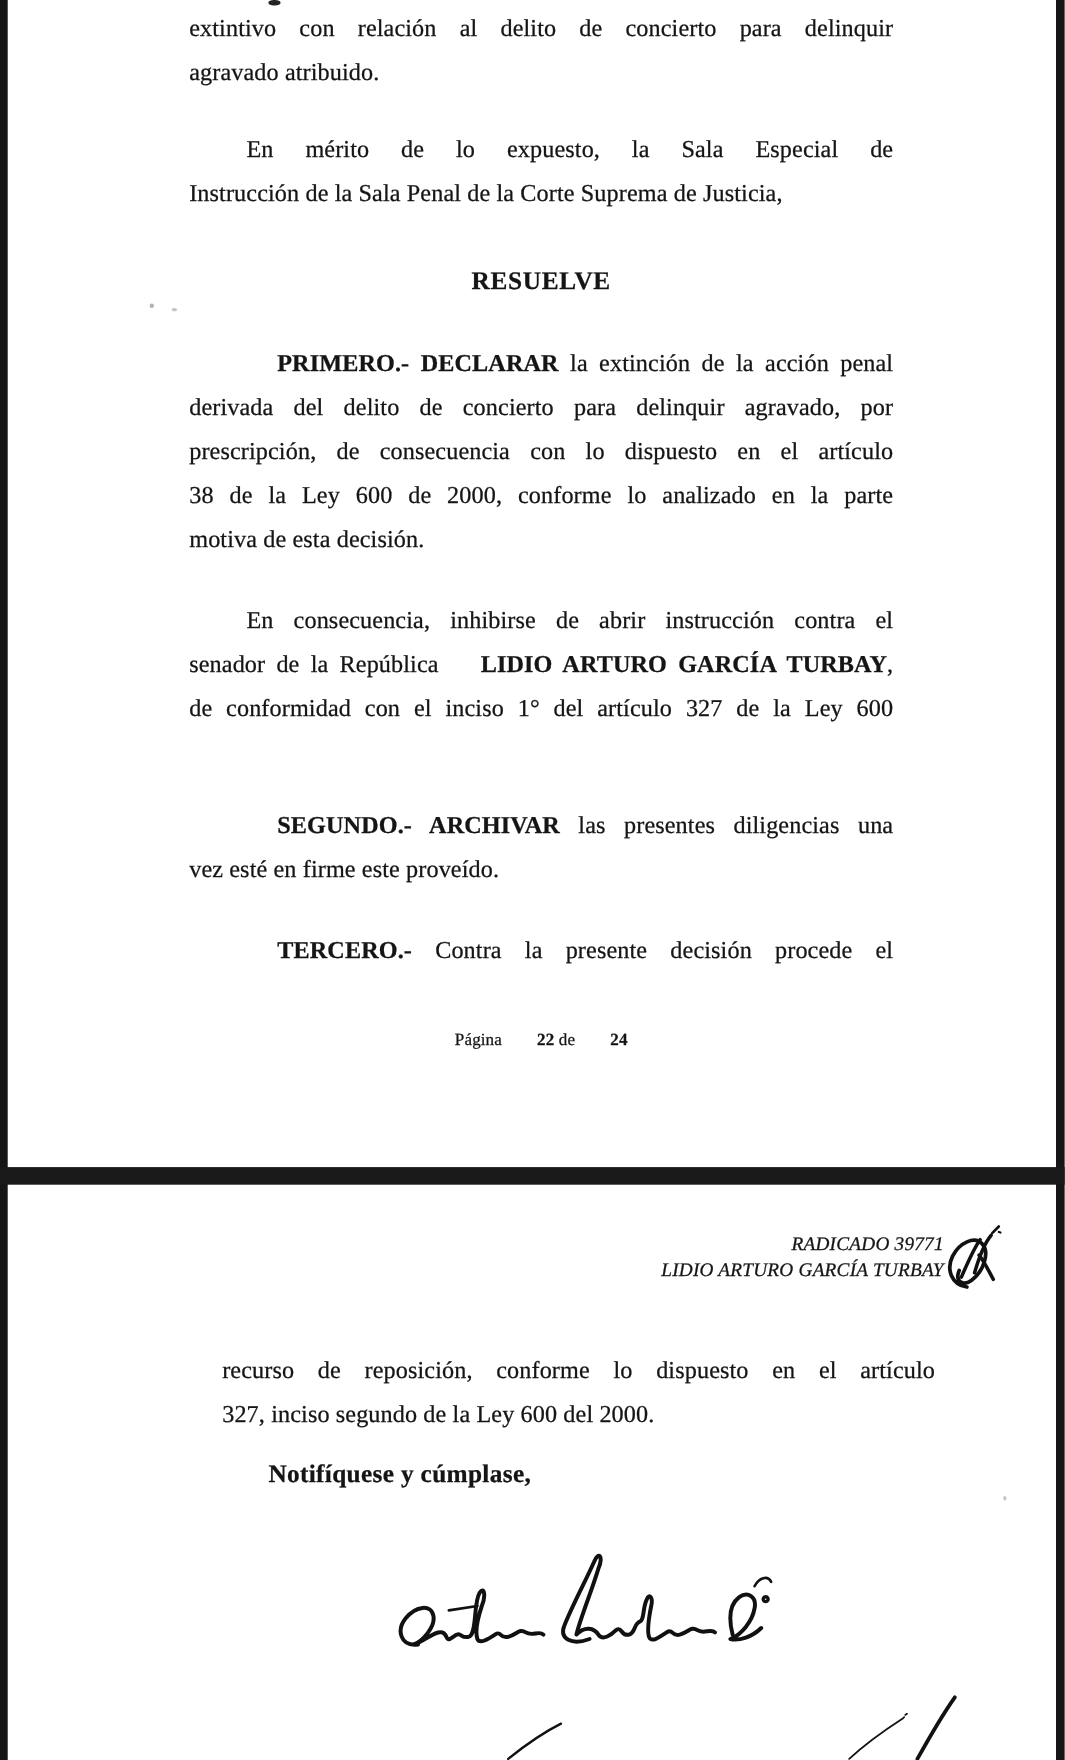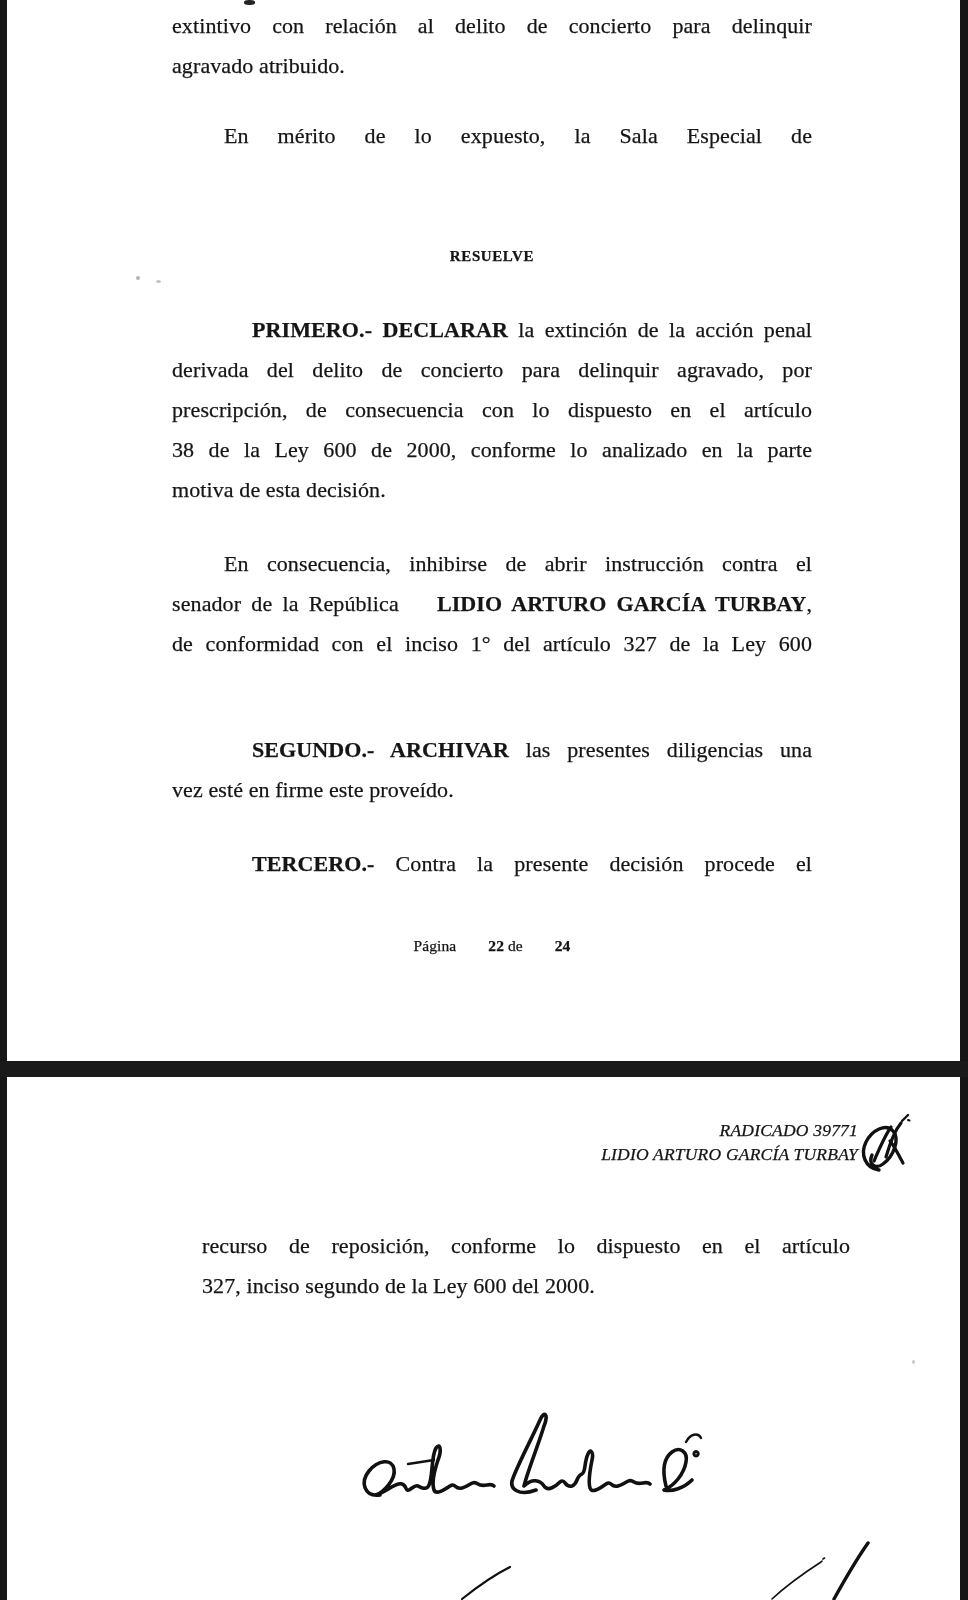--- a/index.html
+++ b/index.html
@@ -13,21 +13,21 @@
   .edge-left{left:0;width:7px;}
   .edge-right{left:960px;width:8px;}
   .separator{position:absolute;left:0;top:1061px;width:968px;height:16px;background:#1a1a1a;}
   .block{position:absolute;left:172px;width:640px;}
   .block2{position:absolute;left:190px;width:648px;}
   .line{height:40px;line-height:40px;font-size:22px;letter-spacing:0.1px;}
   .jl{text-align:justify;text-align-last:justify;}
   .ll{text-align:left;text-align-last:left;}
   .ind{text-indent:52px;}
   .b{font-weight:700;margin-left:28px;}
-  .heading-center{text-align:center;font-weight:700;font-size:15px;letter-spacing:0.6px;}
+  .heading-center{text-align:center;font-weight:700;font-size:23px;letter-spacing:0.6px;}
   .pagefooter{position:absolute;left:172px;top:934px;width:640px;height:24px;
     line-height:24px;font-size:15.5px;text-align:center;letter-spacing:0.1px;}
   .hdr2{position:absolute;left:446px;top:1118px;width:400px;text-align:right;
     font-style:italic;font-size:17.5px;line-height:24px;letter-spacing:0.2px;}
   .closing-line{position:absolute;left:232px;top:1320px;height:40px;line-height:40px;
     font-weight:700;font-size:23px;letter-spacing:0.3px;}
   svg{position:absolute;overflow:visible;}
   .stroke{fill:none;stroke:#111;stroke-linecap:round;stroke-linejoin:round;}
   .speck{position:absolute;border-radius:50%;}
 </style>
@@ -45,20 +45,21 @@
 
 <div class="abs" style="left:0;top:0;width:968px;height:1061px;">
 
   <div class="block" style="top:6px;">
     <div class="line jl">extintivo con relación al delito de concierto para delinquir</div>
     <div class="line ll">agravado atribuido.</div>
   </div>
 
   <div class="block" style="top:116px;">
     <div class="line jl ind">En mérito de lo expuesto, la Sala Especial de</div>
+    <div class="line ll">Instrucción de la Sala Penal de la Corte Suprema de Justicia,</div>
   </div>
 
   <div class="block heading-center" style="top:236px;height:40px;line-height:40px;">RESUELVE</div>
 
   <div class="block" style="top:310px;">
     <div class="line jl ind"><span class="b">PRIMERO.- DECLARAR</span><span> la extinción de la acción penal</span></div>
     <div class="line jl">derivada del delito de concierto para delinquir agravado, por</div>
     <div class="line jl">prescripción, de consecuencia con lo dispuesto en el artículo</div>
     <div class="line jl">38 de la Ley 600 de 2000, conforme lo analizado en la parte</div>
     <div class="line ll">motiva de esta decisión.</div>
@@ -96,20 +97,21 @@
     <path class="stroke" stroke-width="3.2" d="M33,29 C38,35 42,44 46,51"></path>
     <path class="stroke" stroke-width="2.4" d="M45,9 L51,3"></path>
     <path class="stroke" stroke-width="2" d="M51,8 l1.5,0.5"></path>
   </svg>
 
   <div class="block2" style="top:149px;">
     <div class="line jl">recurso de reposición, conforme lo dispuesto en el artículo</div>
     <div class="line ll">327, inciso segundo de la Ley 600 del 2000.</div>
   </div>
 
+  <div class="closing-line" style="top:243px;">Notifíquese y cúmplase,</div>
 
   <svg style="left:338px;top:321px;" width="395" height="132" viewBox="0 0 395 132">
     <path class="stroke" stroke-width="3.6" d="M30,97 C14,99 10,84 19,73 C28,62 42,60 44,71 C46,81 34,94 26,97 C36,94 46,84 52,86 C58,88 54,96 62,90 C70,84 68,92 76,90 C84,88 80,60 86,50 C90,44 92,52 88,62 C84,74 82,86 84,92 C86,97 94,92 100,88 C106,84 104,92 112,90 C120,88 122,82 128,86 C134,90 140,84 144,88"></path>
     <path class="stroke" stroke-width="2.4" d="M58,66 L84,62"></path>
     <path class="stroke" stroke-width="3.6" d="M186,92 C170,98 158,92 163,80 C170,62 182,40 190,22 C194,12 199,16 194,28 C188,48 178,72 174,88 C182,80 190,82 194,88 C198,94 206,88 210,84 C216,80 214,90 222,88 C228,86 226,78 232,76 C236,74 234,64 238,56 C240,50 244,54 242,62 C240,72 238,84 240,90 C242,96 250,90 256,86 C262,82 260,90 268,88 C276,86 278,80 284,84 C290,88 296,82 300,86"></path>
     <path class="stroke" stroke-width="3.6" d="M316,88 C312,72 314,60 322,54 C330,48 338,54 336,64 C334,76 324,88 314,92 C322,94 334,90 342,82"></path>
     <path class="stroke" stroke-width="3" d="M346,58 a2.2,2.2 0 1 1 0.1,0"></path>
     <path class="stroke" stroke-width="2.4" d="M336,44 C340,36 348,34 351,40"></path>
   </svg>
 

